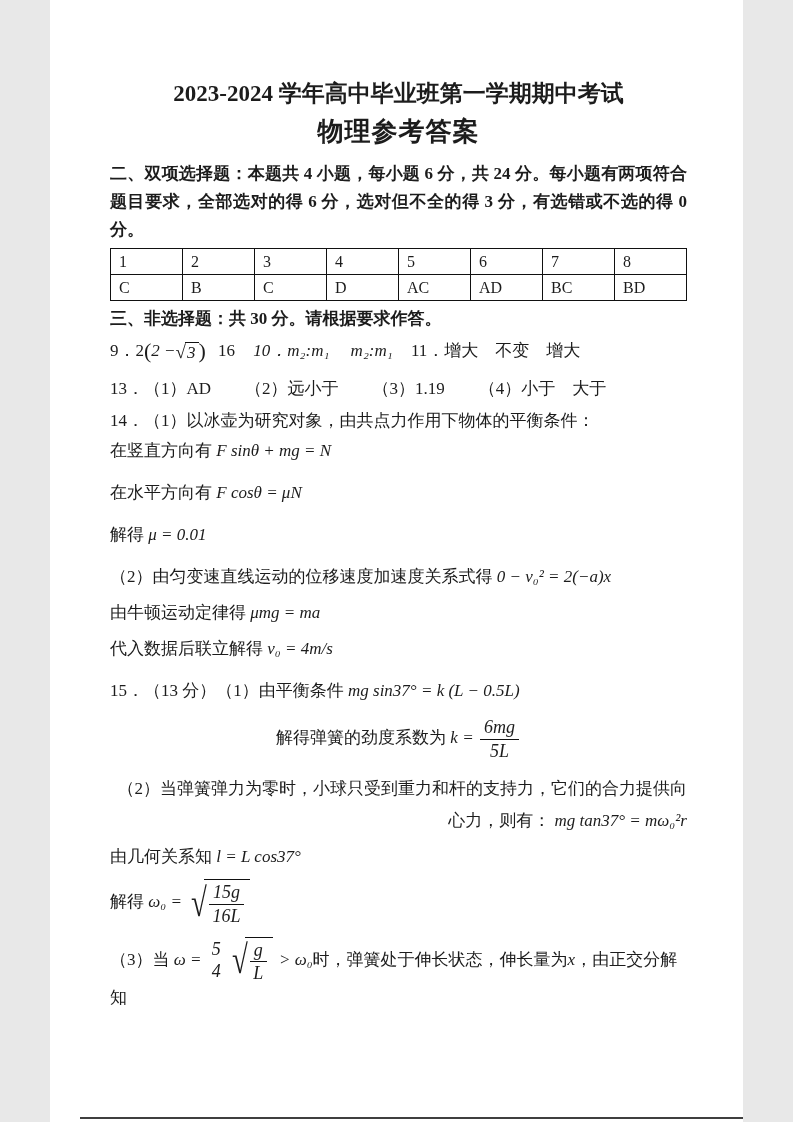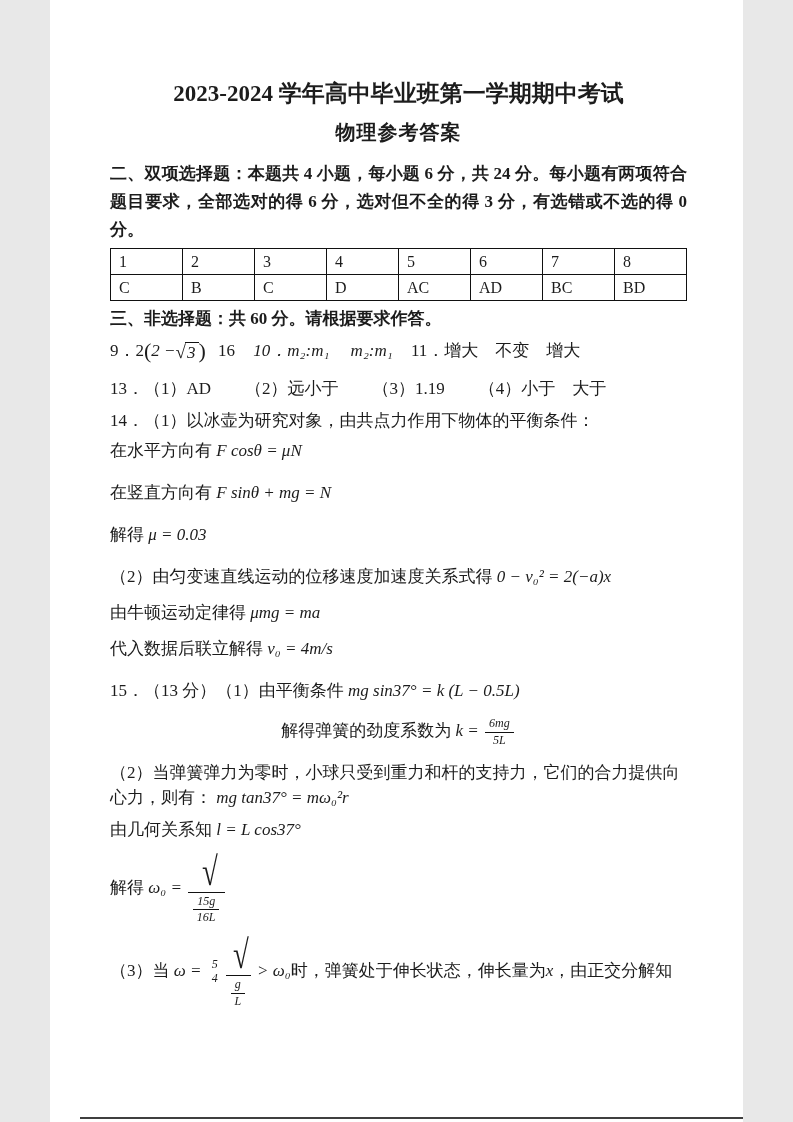--- a/index.html
+++ b/index.html
@@ -13,21 +13,21 @@
     font-size:17px;
     box-sizing:border-box;
     padding:80px 56px 0 60px;
     overflow:hidden;
   }
   h1.title{
     font-size:23px;line-height:28px;font-weight:700;
     text-align:center;margin:0 0 10px 0;
   }
   h2.subtitle{
-    font-size:20px;line-height:28px;font-weight:700;
+    font-size:26px;line-height:28px;font-weight:700;
     text-align:center;margin:0 0 14px 0;letter-spacing:1px;
   }
   p.sec{font-weight:700;line-height:28px;margin:0 0 4px 0;text-align:justify;}
   p.sec.s1{margin-bottom:2px;}
   p.sec.s3{margin-bottom:4px;}
   table.ans{
     width:100%;border-collapse:collapse;table-layout:fixed;
     margin:2px 0 4px 0;font-size:16px;
   }
   table.ans td{
@@ -37,41 +37,41 @@
   }
   p.line{line-height:28px;margin:0 0 4px 0;}
   p.l9{margin:3px 0 10px 0;}
   p.l12{margin:0 0 14px 0;}
   p.l13{margin:0 0 4px 0;}
   p.l14{margin:0 0 2px 0;}
   p.eq{margin:0 0 14px 0;}
   p.eq-tight{margin:0 0 8px 0;}
   p.q15head{margin:6px 0 12px 0;}
   p.kline{margin:0 0 12px 0;text-align:center;}
-  p.p15-2{margin:0 0 6px 0;line-height:25px;}
+  p.p15-2{margin:0 0 6px 0;line-height:32px;text-align:right;}
   p.geom{margin:0 0 8px 0;}
   p.w0line{margin:0 0 10px 0;}
   p.p15-3{margin:0 0 0 0;}
   .math{font-style:italic;}
   .up{font-style:normal;}
   
   .frac{
     display:inline-flex;flex-direction:column;align-items:center;
-    vertical-align:middle;line-height:1.15;font-size:12px;
+    vertical-align:middle;line-height:1.15;font-size:18px;
     margin:0 2px;font-style:italic;
   }
   .frac .num{border-bottom:1.4px solid #111;padding:0 4px 1px 4px;}
   .frac .den{padding-top:1px;}
   .frac.nobar .num{border-bottom:none;padding-bottom:0;}
   
   .sqrt{display:inline-flex;align-items:flex-start;vertical-align:-2px;font-style:italic;}
   .sqrt::before{content:"\221A";font-style:normal;font-size:19px;line-height:1;margin-right:-1px;}
   .sqrt .rad{border-top:1.4px solid #111;padding:1px 3px 0 2px;line-height:1.1;}
   
-  .sqrt-tall{display:inline-flex;align-items:center;vertical-align:middle;margin:0 2px;flex-direction:column;}
+  .sqrt-tall{display:inline-flex;align-items:center;vertical-align:middle;margin:0 2px;}
   .sqrt-tall .rsign{display:inline-block;line-height:1;}
   .sqrt-tall .rsign::before{content:"\221A";font-size:40px;font-weight:400;display:inline-block;transform:scaleX(0.72);margin-right:-6px;}
   .sqrt-tall .rbody{border-top:1.6px solid #111;padding:2px 4px 0 3px;}
   .bigp{font-size:22px;font-style:normal;vertical-align:-2px;line-height:0;}
   .gapL{margin-left:14px;font-family:Liberation Serif, serif;}
   .gapM{margin-left:8px;}
   .bottom-rule{
     position:absolute;left:30px;right:0;top:1117px;height:2px;
     background:#3f3f3f;
   }
@@ -104,49 +104,49 @@
         <td>C</td>
         <td>D</td>
         <td>AC</td>
         <td>AD</td>
         <td>BC</td>
         <td>BD</td>
       </tr>
     </tbody>
   </table>
 
-  <p class="sec s3">三、非选择题：共 60 分。请根据要求作答。</p>
+  <p class="sec s3">三、非选择题：共 30 分。请根据要求作答。</p>
 
   <p class="line l9">
     <span class="up">9．2</span><span class="bigp">(</span><span class="math">2 −</span><span class="sqrt">
         <span class="rad">3</span>
       </span><span class="bigp">)</span>
     <span class="gapM">16</span>
     <span class="gapL math">10．m₂:m₁　 m₂:m₁</span>
     <span class="gapL">11．增大　不变　增大</span>
   </p>
 
 
   <p class="line l13">13．（1）AD　　（2）远小于　　（3）1.19　　（4）小于　大于</p>
 
   <p class="line l14">14．（1）以冰壶为研究对象，由共点力作用下物体的平衡条件：</p>
 
   <p class="line eq">
+    <span>在竖直方向有</span>
+    <span class="math">F sinθ + mg = N</span>
+  </p>
+
+  <p class="line eq">
     <span>在水平方向有</span>
     <span class="math">F cosθ = μN</span>
   </p>
 
   <p class="line eq">
-    <span>在竖直方向有</span>
-    <span class="math">F sinθ + mg = N</span>
-  </p>
-
-  <p class="line eq">
     <span>解得</span>
-    <span class="math">μ = 0.03</span>
+    <span class="math">μ = 0.01</span>
   </p>
 
   <p class="line eq-tight">
     <span>（2）由匀变速直线运动的位移速度加速度关系式得</span>
     <span class="math">0 − v₀² = 2(−a)x</span>
   </p>
 
   <p class="line eq-tight">
     <span>由牛顿运动定律得</span>
     <span class="math">μmg = ma</span>

